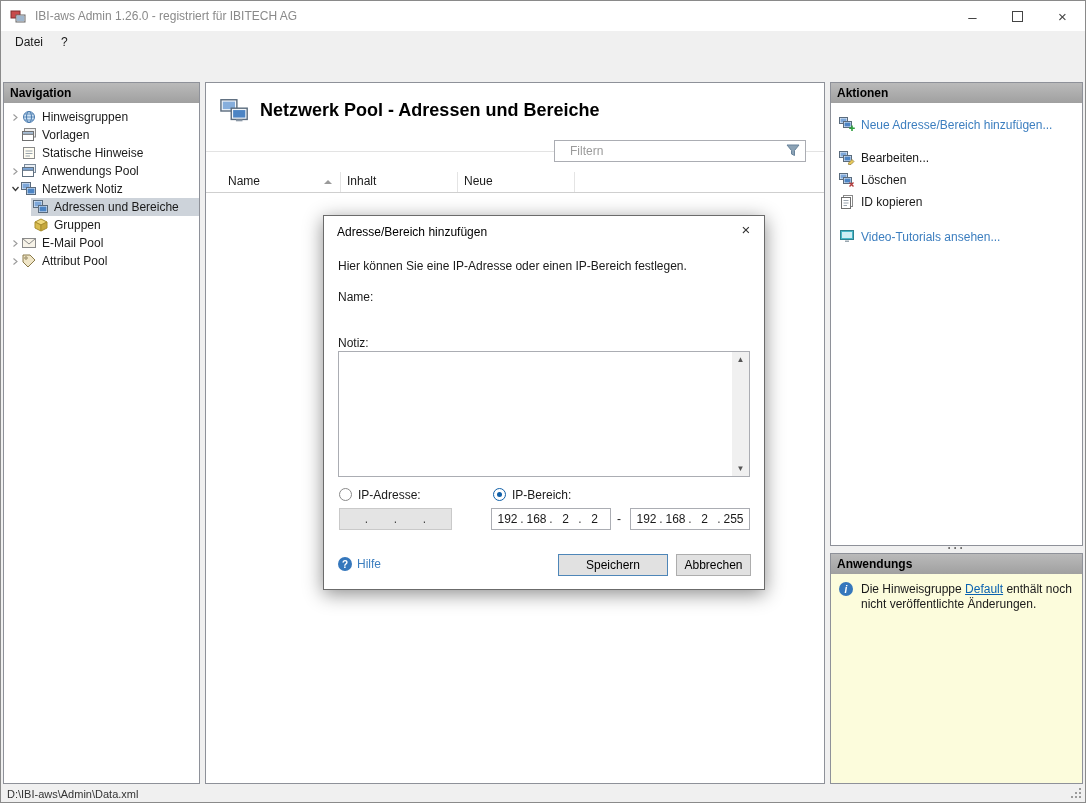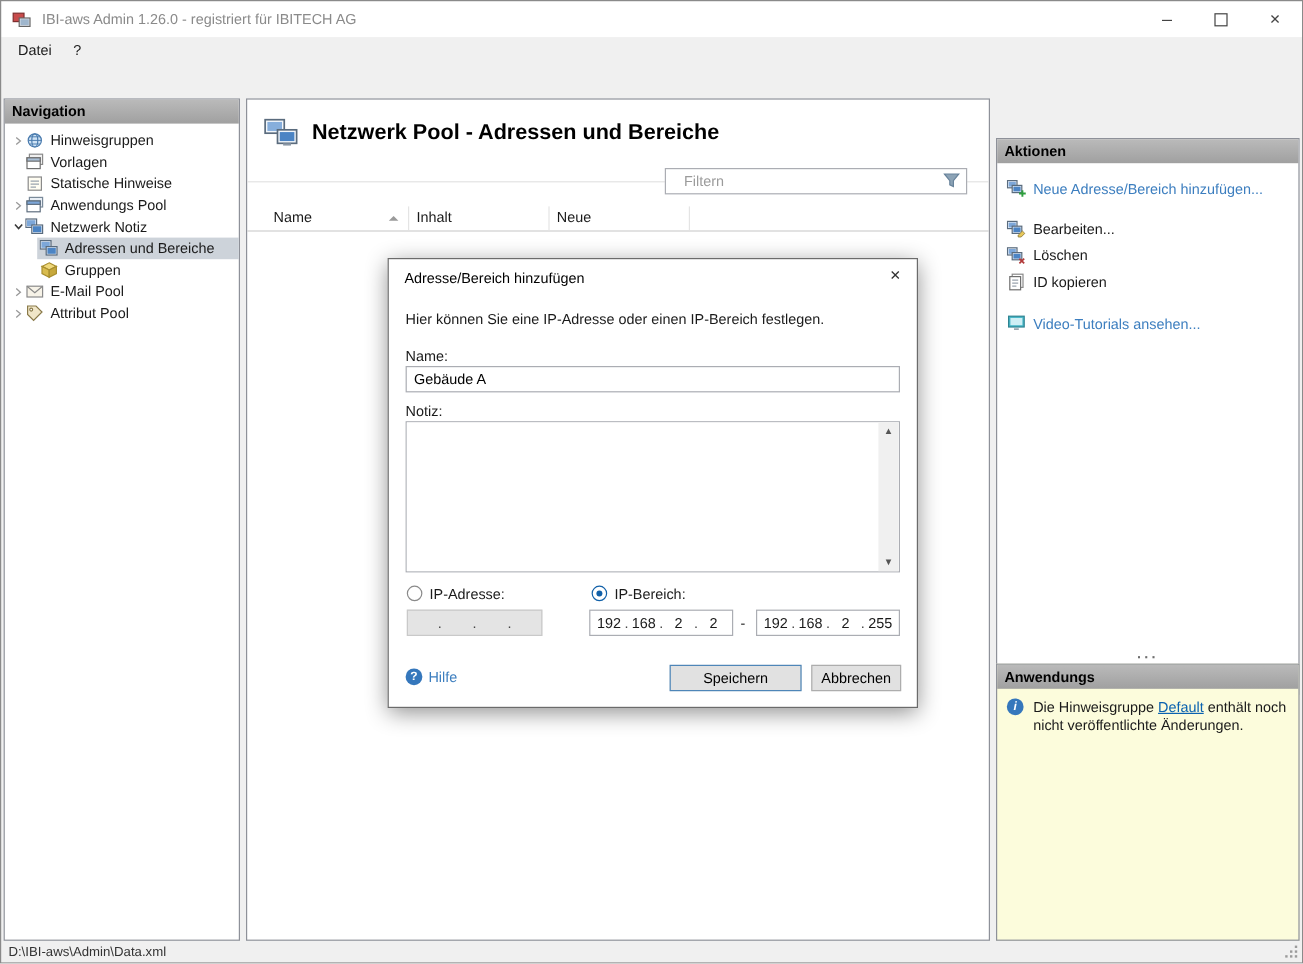--- a/index.html
+++ b/index.html
@@ -49,21 +49,21 @@
   .col-notiz{left:252px;width:117px;padding-left:6px;}
   .sort-asc{position:absolute;right:8px;top:8px;width:0;height:0;border-left:4px solid transparent;
             border-right:4px solid transparent;border-bottom:4px solid #9A9A9A;}
   .filter{position:absolute;left:348px;top:57px;width:252px;height:22px;border:1px solid #ABADB3;
           padding:0 26px 0 15px;font:inherit;color:#222;z-index:2;background:#FFF;box-sizing:border-box;}
   .filter::placeholder{color:#9B9B9B;}
   .filter-funnel{position:absolute;left:580px;top:61px;z-index:3;display:inline-flex;}
 
   
   .right-panel{position:absolute;left:830px;top:82px;width:253px;height:702px;}
-  .aktionen{position:absolute;top:0;left:0;right:0;height:464px;background:#FFF;border:1px solid #8E9199;box-sizing:border-box;margin-top:33px;}
+  .aktionen{position:absolute;top:0;left:0;right:0;height:464px;background:#FFF;border:1px solid #8E9199;box-sizing:border-box;}
   .action-item{display:flex;align-items:center;gap:6px;padding:3px 8px;white-space:nowrap;}
   .a-icon{width:16px;height:16px;flex:none;display:inline-flex;}
   .action-link{color:#3C7EBF;align-items:flex-end;}
   .mt10{margin-top:10px;}
   .mt12{margin-top:12px;}
   .splitter{position:absolute;top:464px;left:0;right:0;height:7px;text-align:center;color:#6E6E6E;
             font-size:12px;line-height:4px;letter-spacing:2px;font-weight:bold;}
   .information{position:absolute;top:471px;left:0;right:0;bottom:0;border:1px solid #8E9199;
                box-sizing:border-box;background:#FCFCDC;}
   .info-content{position:relative;padding:8px 10px 0 30px;line-height:15px;}
@@ -413,21 +413,20 @@
 
 <div class="dialog">
   <span class="dlg-title">Adresse/Bereich hinzufügen</span>
   <div class="dlg-close">
       <span>×</span>
     </div>
 
   <div class="dlg-desc">Hier können Sie eine IP-Adresse oder einen IP-Bereich festlegen.</div>
 
   <div class="dlg-label lbl-name">Name:</div>
-  <input class="name-input" value="Gebäude A" style="">
 
   <div class="dlg-label lbl-notiz">Notiz:</div>
   <div class="notiz-wrap">
     <textarea class="notiz" style=""></textarea>
     <div class="fake-scrollbar">
       <div class="sb-arrow up">▲</div>
       <div class="sb-arrow down">▼</div>
     </div>
   </div>
 

